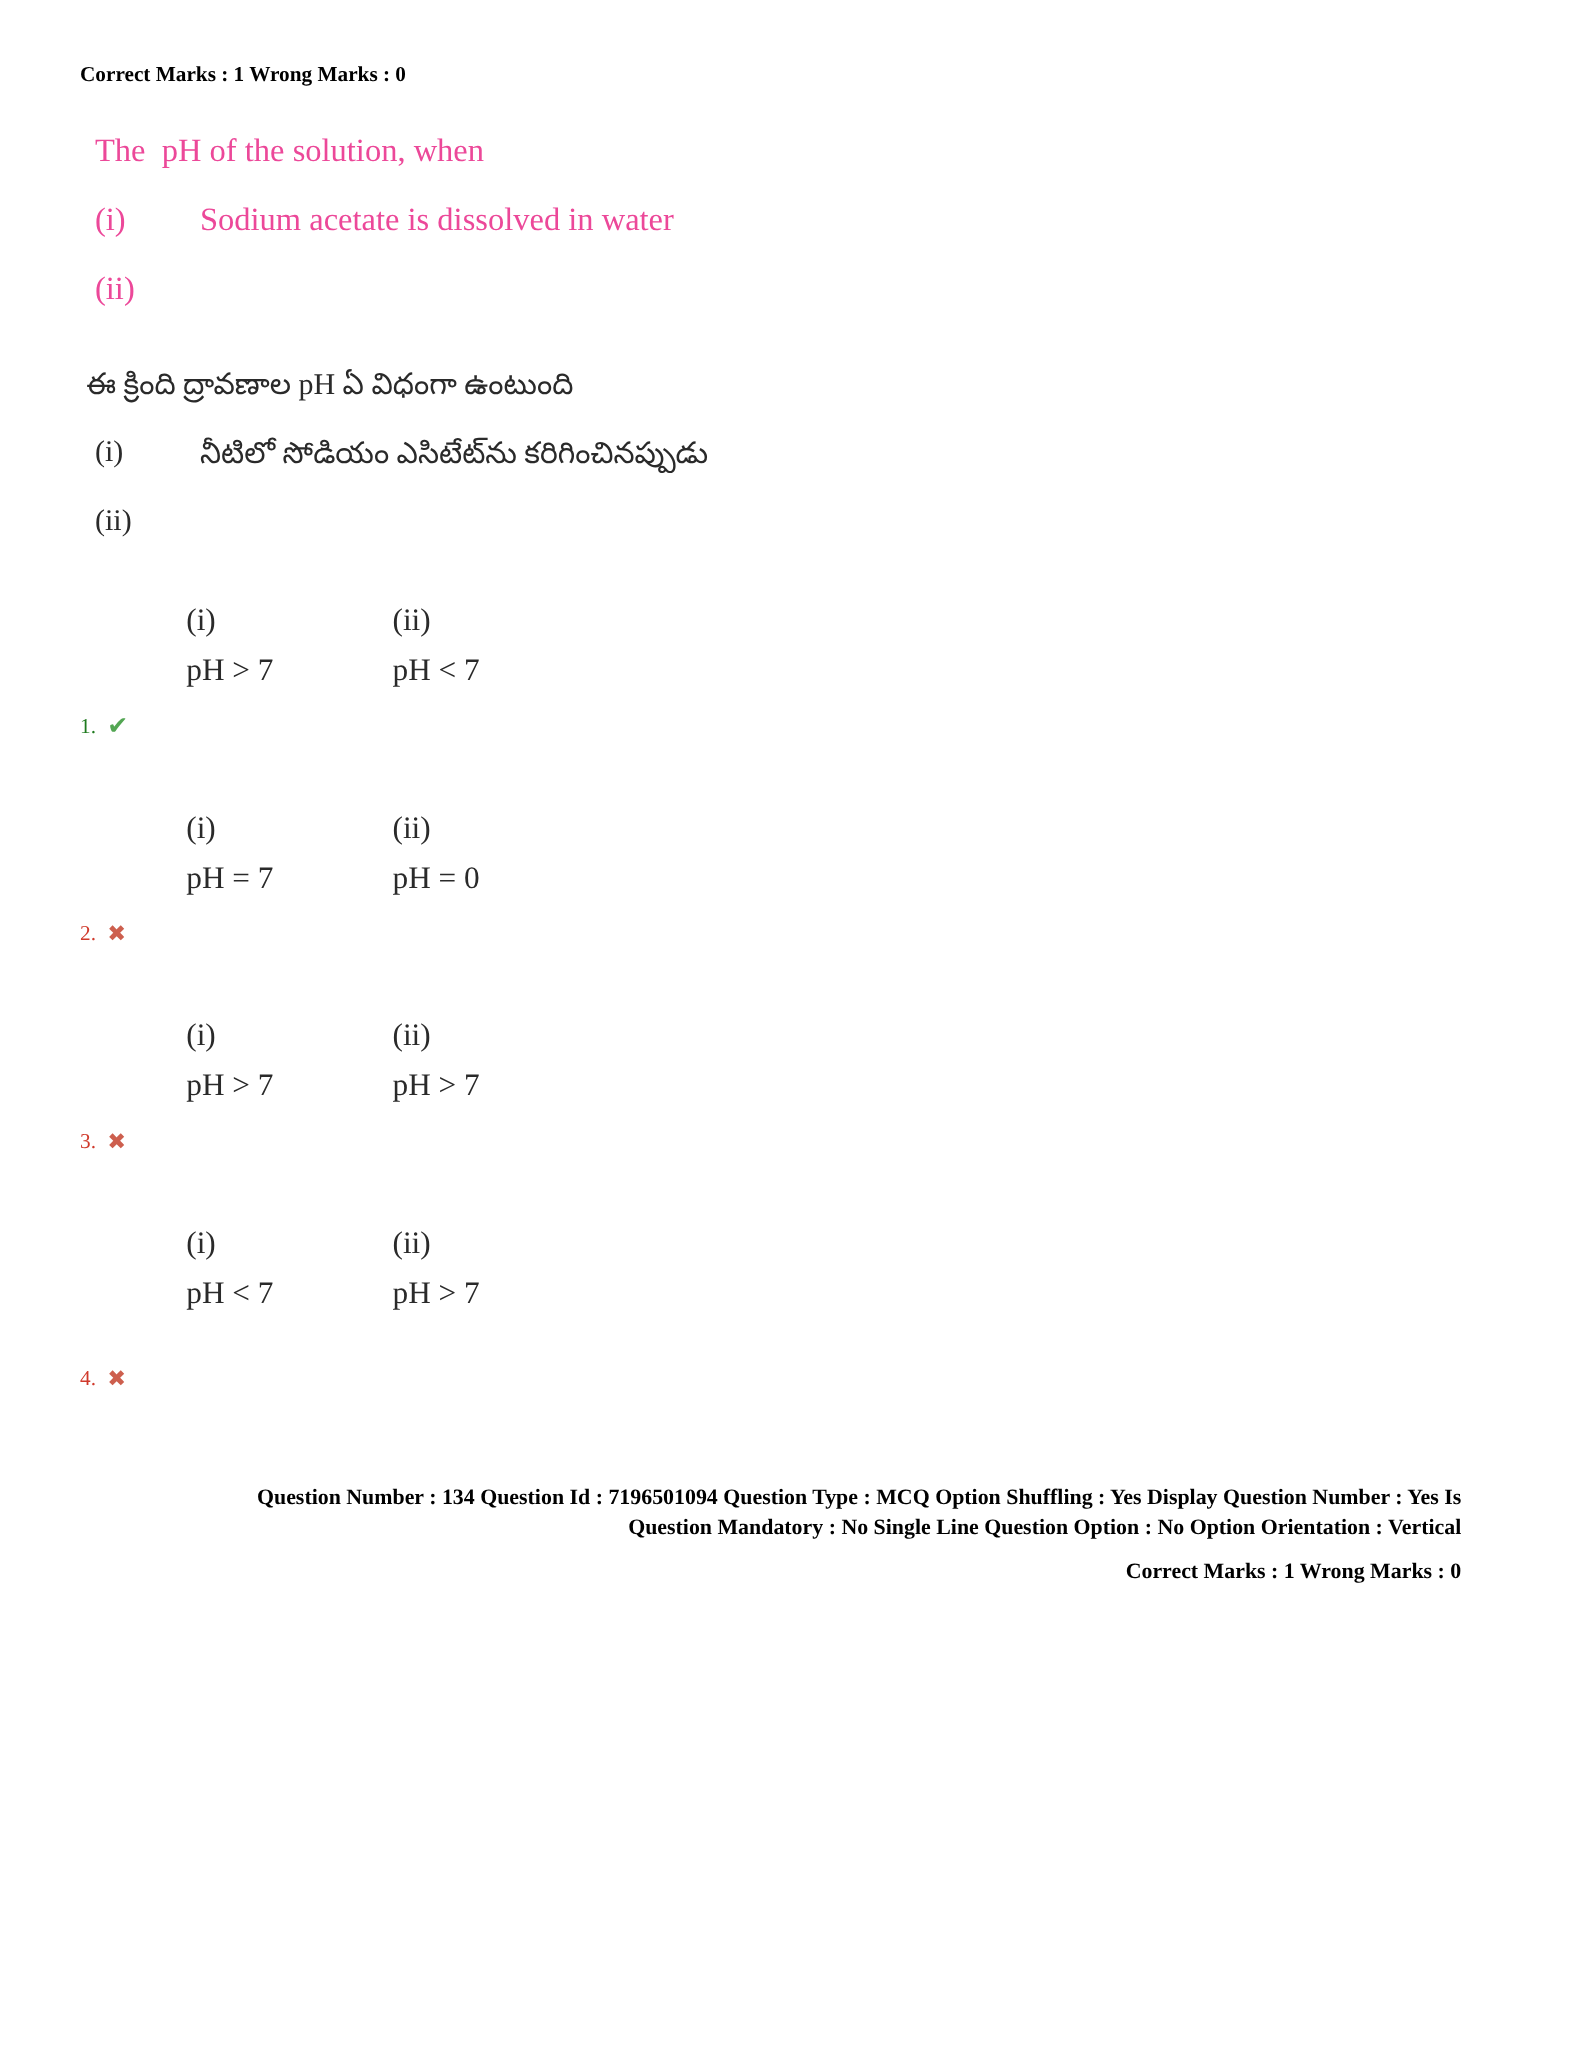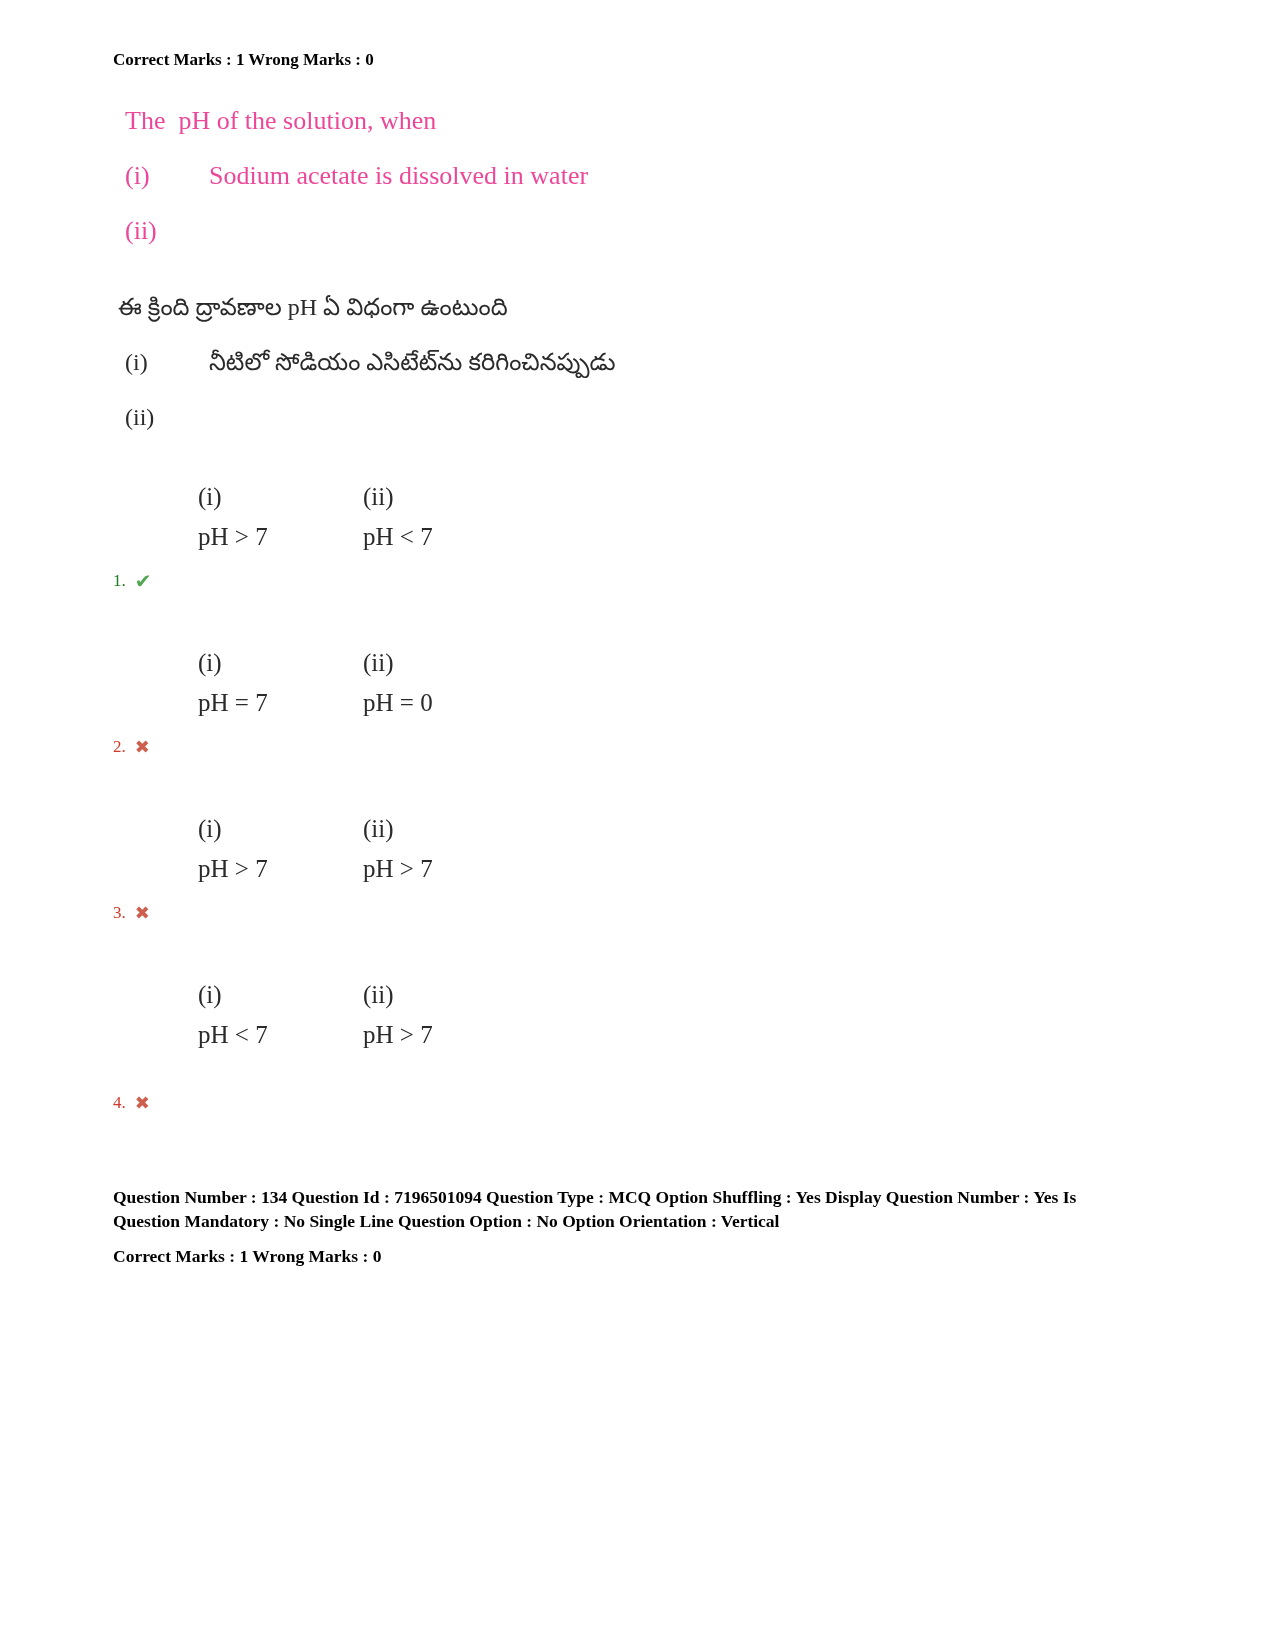--- a/index.html
+++ b/index.html
@@ -9,21 +9,21 @@
   }
   body {
     width: 1275px;
     height: 1651px;
     position: relative;
     font-family: "Liberation Serif", "DejaVu Serif", serif;
     color: #222222;
     overflow: hidden;
   }
   .content {
-    padding: 50px 80px 0 113px;
+    padding: 50px 80px 0 64px;
   }
   .marks-line {
     font-weight: bold;
     font-size: 17px;
     color: #000000;
     white-space: pre-wrap;
   }
   
   .q-en {
     margin-top: 36px;
@@ -97,20 +97,21 @@
   .status-icon.check { color: var(--correct, #53a653); }
   .status-icon.cross { color: var(--wrong, #cd5f4e); font-size: 18px; }
 
   .meta {
     margin-top: 72px;
     font-weight: bold;
     font-size: 17.5px;
     color: #000000;
     line-height: 1.38;
     max-width: 1105px;
+    text-align: right;
   }
   .meta .meta-marks {
     margin-top: 11px;
   }
 </style>
 </head>
 <body>
 
 <div class="content">
 

